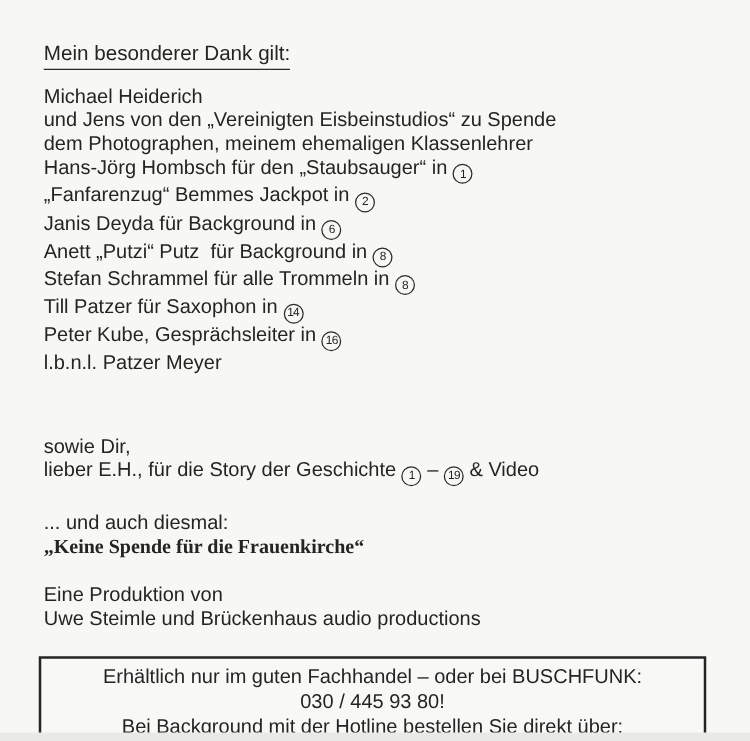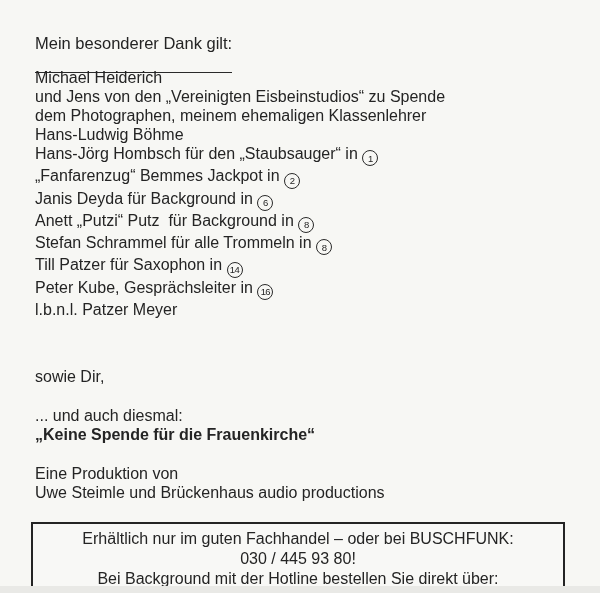--- a/index.html
+++ b/index.html
@@ -21,28 +21,28 @@
     font-size: 16px;
   }
   .heading {
     margin: 0 0 15px 0;
     font-size: 16.5px;
     font-weight: 400;
     line-height: 20px;
   }
   .heading .underline {
     border-bottom: 1.5px solid #2a2a2a;
-    padding-bottom: 20px;
+    padding-bottom: 3px;
   }
   .para { margin: 0; }
   .para .line {
     line-height: 19px;
     white-space: pre-wrap;
   }
-  .para .line.bold { font-weight: 700; }
+  .para .line.bold { font-weight: 700; font-family: Liberation Serif, serif; }
   .thanks      { margin-bottom: 26px; }
   .dedication  { margin-bottom: 20px; margin-top: 48px; }
   .diesmal     { margin-bottom: 20px; }
   .production  { margin-bottom: 20px; }
   .circ {
     display: inline-flex;
     align-items: center;
     justify-content: center;
     box-sizing: border-box;
     width: 16px;
@@ -77,33 +77,33 @@
 
 <div class="page">
   <div class="content">
 
     <h1 class="heading"><span class="underline">Mein besonderer Dank gilt:</span></h1>
 
     <div class="para thanks">
         <div class="line">Michael Heiderich</div>
         <div class="line">und Jens von den „Vereinigten Eisbeinstudios“ zu Spende</div>
         <div class="line">dem Photographen, meinem ehemaligen Klassenlehrer</div>
-        <div class="line">Hans-Ludwig Böhme</div>
         <div class="line">Hans-Jörg Hombsch für den „Staubsauger“ in <span class="circ">1</span></div>
         <div class="line">„Fanfarenzug“ Bemmes Jackpot in <span class="circ">2</span></div>
         <div class="line">Janis Deyda für Background in <span class="circ">6</span></div>
         <div class="line">Anett „Putzi“ Putz  für Background in <span class="circ">8</span></div>
         <div class="line">Stefan Schrammel für alle Trommeln in <span class="circ">8</span></div>
         <div class="line">Till Patzer für Saxophon in <span class="circ">14</span></div>
         <div class="line">Peter Kube, Gesprächsleiter in <span class="circ">16</span></div>
         <div class="line">l.b.n.l. Patzer Meyer</div>
       </div>
 
     <div class="para dedication">
         <div class="line">sowie Dir,</div>
+        <div class="line">lieber E.H., für die Story der Geschichte <span class="circ">1</span> – <span class="circ">19</span> &amp; Video</div>
       </div>
 
     <div class="para diesmal">
         <div class="line">... und auch diesmal:</div>
         <div class="line bold">„Keine Spende für die Frauenkirche“</div>
       </div>
 
     <div class="para production">
         <div class="line">Eine Produktion von</div>
         <div class="line">Uwe Steimle und Brückenhaus audio productions</div>

